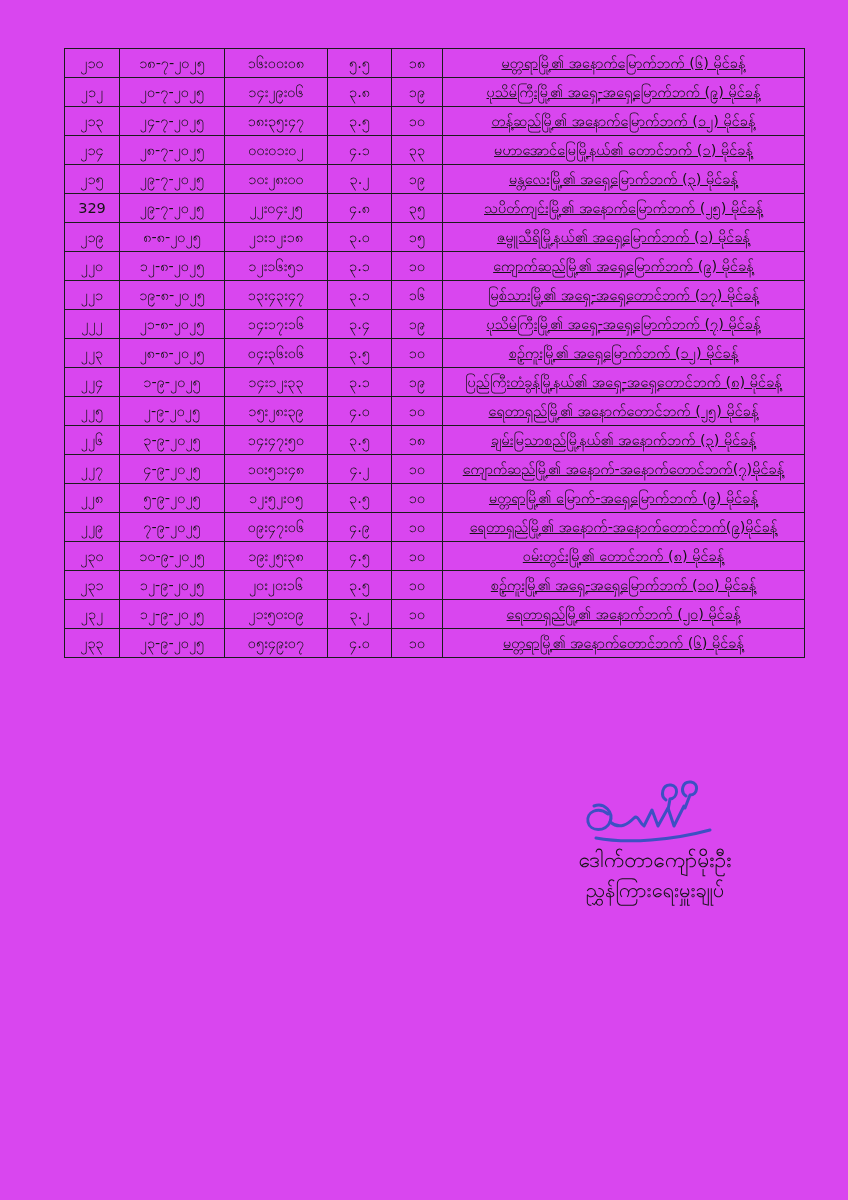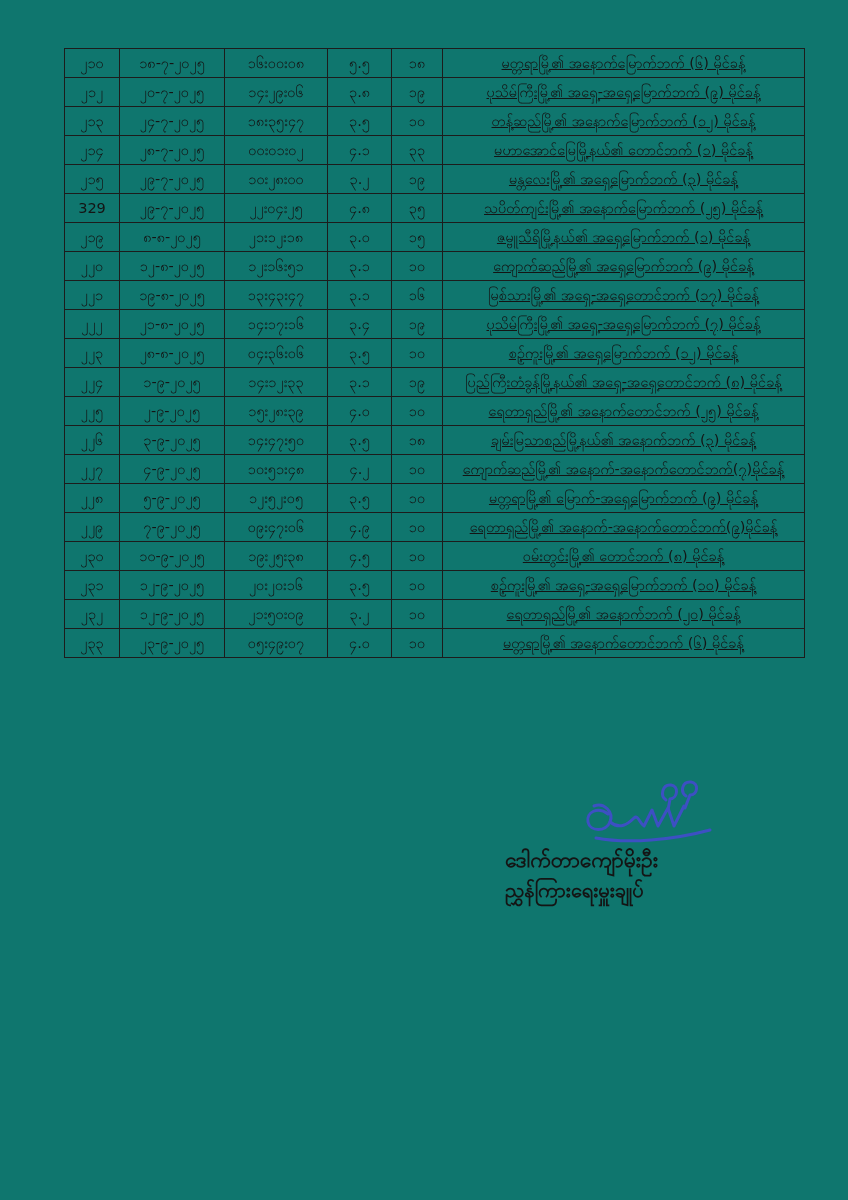--- a/index.html
+++ b/index.html
@@ -1,18 +1,18 @@
 <!DOCTYPE html>
 <html><head>
 <meta charset="utf-8">
 <style>
   html,body { margin:0; padding:0; background:#e8e8e8; }
   .page {
     position:relative; width:848px; height:1200px; margin:0 auto;
-    background:#0f766e; overflow:hidden;
+    background:#d946ef; overflow:hidden;
     font-family:"DejaVu Sans", sans-serif; color:#141414;
   }
   table.eq {
     position:absolute; left:64px; top:48px; width:740px;
     border-collapse:collapse; table-layout:fixed;
   }
   table.eq td {
     border:1.6px solid #1c1c1c;
     height:28px; padding:0 2px;
     text-align:center; vertical-align:middle;
@@ -27,21 +27,21 @@
   table.eq col.c-loc    { width:362px; }
   td.loc { font-size:14px;text-decoration:underline; }
 
   .signature-wrap {
     position:absolute; left:578px; top:780px; width:145px; height:66px;
   }
   .signature-wrap svg { width:100%; height:100%; display:block; }
 
   .signatory {
     position:absolute; left:505px; top:845px; width:300px;
-    font-weight:bold;
+    text-align:center;
   }
   .signatory .name  { font-size:21px; line-height:30px; }
   .signatory .title { font-size:20px; line-height:30px; }
 </style>
 </head>
 <body>
 
 <div class="page">
 
   <table class="eq">

